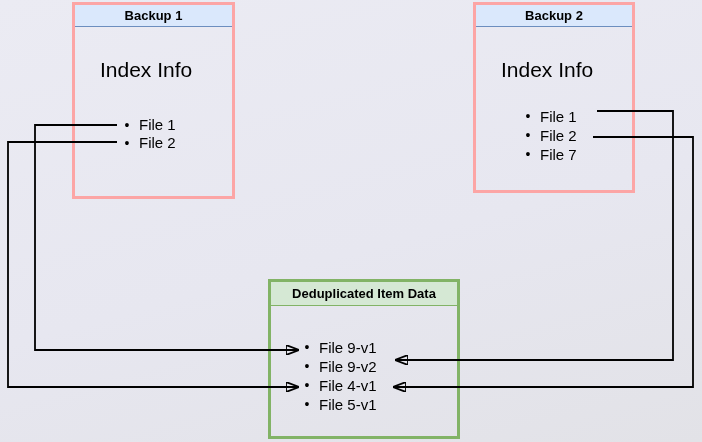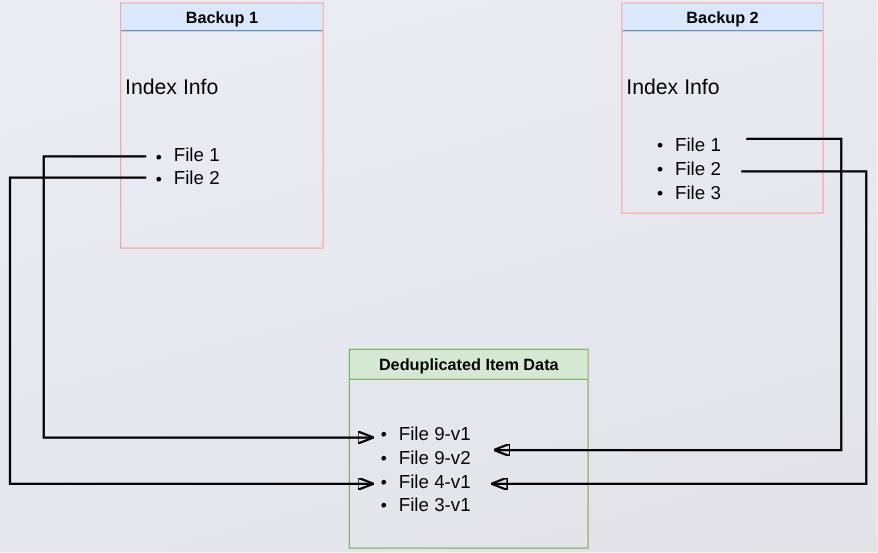--- a/index.html
+++ b/index.html
@@ -17,23 +17,22 @@
   }
   .stage {
     position: absolute;
     inset: 0;
     width: 702px;
     height: 442px;
   }
   .node {
     position: absolute;
     box-sizing: border-box;
-    border: 1px solid #fca5a5;
+    border: 3px solid #fca5a5;
     background: transparent;
-    margin-left: 24px;
   }
   .node-header {
     box-sizing: border-box;
     border-bottom: 1px solid #6c8ebf;
     background: #dae8fc;
     font-size: 13px;
     font-weight: bold;
     text-align: center;
     line-height: 21px;
     height: 22px;
@@ -43,21 +42,21 @@
     border-color: #82b366;
   }
   .node.green .node-header {
     border-bottom-color: #82b366;
     background: #d5e8d4;
     height: 24px;
     line-height: 23px;
   }
   .section-label {
     position: absolute;
-    font-size: 17px;
+    font-size: 21px;
     line-height: 20px;
     white-space: nowrap;
   }
   .file-list {
     position: absolute;
   }
   .file-row {
     display: flex;
     align-items: center;
     font-size: 15px;
@@ -71,22 +70,22 @@
   }
   .file-row .file-label {
     margin-left: 6px;
   }
   .rows-18 .file-row { height: 18px; line-height: 18px; }
   .rows-19 .file-row { height: 19px; line-height: 19px; }
   #b1-list   { left: 121px; top: 116px; }
   #b2-list   { left: 522px; top: 107px; }
   #dd-list   { left: 301px; top: 338px; }
   #backup1-box { left: 72px;  top: 2px;   width: 163px; height: 197px; }
-  #backup2-box { left: 473px; top: 2px;   width: 162px; height: 169px; }
-  #dedup-box   { left: 255px; top: 279px; width: 192px; height: 160px; }
+  #backup2-box { left: 473px; top: 2px;   width: 162px; height: 191px; }
+  #dedup-box   { left: 268px; top: 279px; width: 192px; height: 160px; }
   #backup1-label { left: 100px; top: 60px; }
   #backup2-label { left: 501px; top: 60px; }
   svg.connectors {
     position: absolute;
     inset: 0;
     pointer-events: none;
   }
   svg.connectors path {
     stroke: #000;
     stroke-width: 1.8;
@@ -121,21 +120,21 @@
     <div class="file-row">
       <span class="bullet">•</span>
       <span class="file-label">File 1</span>
     </div>
     <div class="file-row">
       <span class="bullet">•</span>
       <span class="file-label">File 2</span>
     </div>
     <div class="file-row">
       <span class="bullet">•</span>
-      <span class="file-label">File 3</span>
+      <span class="file-label">File 7</span>
     </div>
   </div>
 
   <div class="node green" id="dedup-box">
     <div class="node-header">Deduplicated Item Data</div>
   </div>
   <div class="file-list rows-19" id="dd-list">
     <div class="file-row">
       <span class="bullet">•</span>
       <span class="file-label">File 9-v1</span>
@@ -143,21 +142,21 @@
     <div class="file-row">
       <span class="bullet">•</span>
       <span class="file-label">File 9-v2</span>
     </div>
     <div class="file-row">
       <span class="bullet">•</span>
       <span class="file-label">File 4-v1</span>
     </div>
     <div class="file-row">
       <span class="bullet">•</span>
-      <span class="file-label">File 3-v1</span>
+      <span class="file-label">File 5-v1</span>
     </div>
   </div>
 
   <svg class="connectors" width="702" height="442" viewBox="0 0 702 442">
     <defs>
       <marker id="arrowhead" markerUnits="userSpaceOnUse" markerWidth="13" markerHeight="10" refX="12" refY="5" orient="auto">
         <path d="M0,0 L13,5 L0,10 Z" fill="#000" stroke="none"></path>
       </marker>
     </defs>
     <path d="M117,125 H35 V350 H298" marker-end="url(#arrowhead)"></path>

